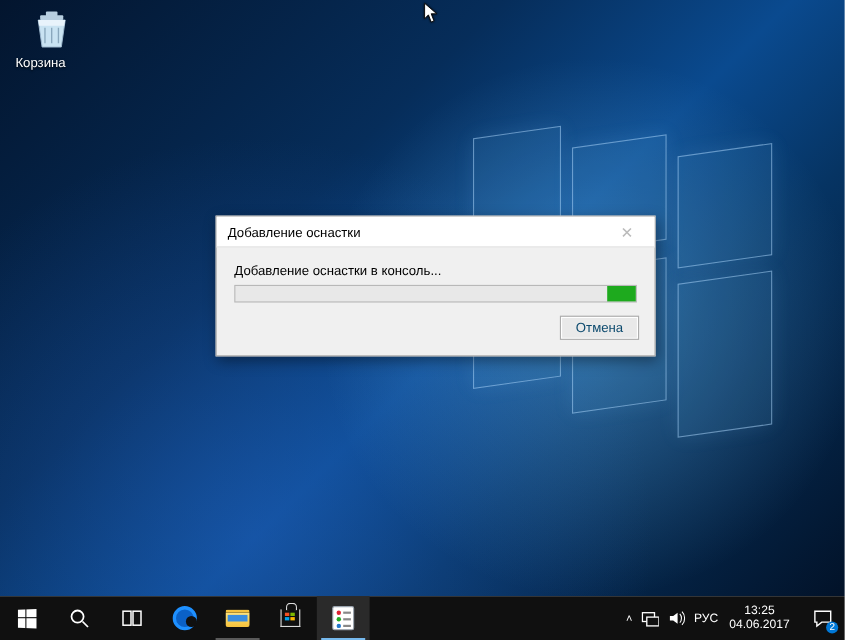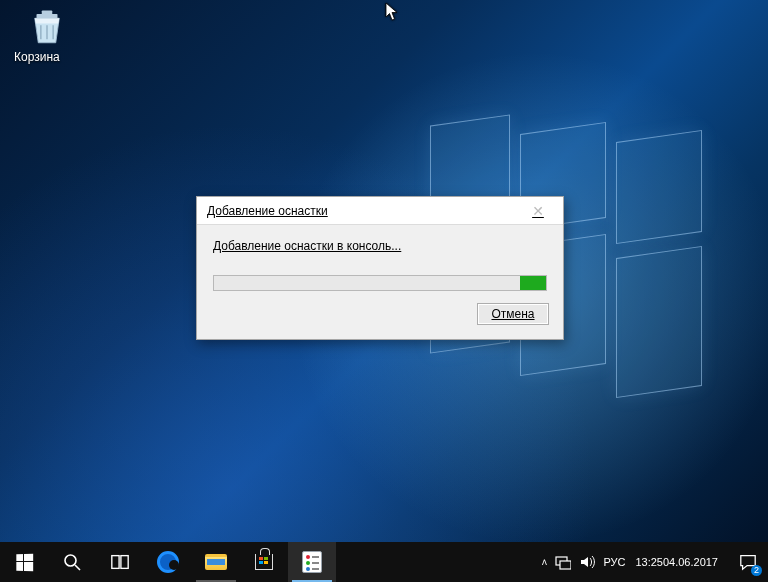--- a/index.html
+++ b/index.html
@@ -27,48 +27,48 @@
   
   .desktop-icon { position: absolute; left: 14px; top: 6px; width: 66px; text-align: left; color: #fff; font-size: 12px; text-shadow: 0 1px 2px rgba(0,0,0,0.9); cursor: default; }
   .recycle-bin-svg { width: 42px; height: 42px; display: block; margin: 0 auto 2px; }
 
   
   .cursor { position: absolute; left: 385px; top: 2px; width: 14px; height: 20px; color: #fff; }
   .cursor svg { filter: drop-shadow(0 0 1px #000); }
 
   
   .dialog {
-    position: absolute; left: 196px; top: 196px; width: 368px;
+    position: absolute; left: 196px; top: 196px; width: 400px;
     background: #f0f0f0; border: 1px solid #a6a6a6;
     box-shadow: 2px 4px 12px rgba(0,0,0,0.4);
-    font-size: 12px; color: #000; text-decoration: underline;
+    font-size: 12px; color: #000;
   }
   .dialog-titlebar { height: 28px; display: flex; align-items: center; padding: 0 4px 0 10px; background: #fff; border-bottom: 1px solid #dcdcdc; }
   .dialog-title { flex: 1; font-size: 12px; }
   .dialog-close { width: 42px; height: 22px; display: flex; align-items: center; justify-content: center; color: #bbb; font-size: 14px; }
   .dialog-body { padding: 14px 16px 12px; }
-  .dialog-message { font-size: 12px; margin-bottom: 22px; }
+  .dialog-message { font-size: 12px; margin-bottom: 6px; }
   .progressbar { height: 16px; border: 1px solid #b8b8b8; background: #e8e8e8; position: relative; }
   .progressbar-fill { position: absolute; right: 0; top: 0; bottom: 0; width: 26px; background: #1eaa1e; }
   .dialog-buttons { display: flex; justify-content: flex-end; padding: 0 14px 14px; }
-  .btn { min-width: 72px; height: 22px; border: 1px solid #adadad; background: #e9e9e9; color: #000000; font-size: 12px; display: inline-flex; align-items: center; justify-content: center; box-shadow: inset 0 0 0 1px #fff; }
+  .btn { min-width: 72px; height: 22px; border: 1px solid #adadad; background: #e9e9e9; color: #0c4a6e; font-size: 12px; display: inline-flex; align-items: center; justify-content: center; box-shadow: inset 0 0 0 1px #fff; }
 
   
   .taskbar { position: absolute; left: 0; right: 0; bottom: 0; height: 40px; background: #101010; display: flex; align-items: stretch; color: #fff; }
   .task-left { display: flex; align-items: stretch; }
   .task-btn { width: 48px; display: flex; align-items: center; justify-content: center; position: relative; }
   .task-btn.active { background: #2a2a2a; }
   .task-btn.active::after { content: ""; position: absolute; left: 4px; right: 4px; bottom: 0; height: 2px; background: #76b9ed; }
   .task-btn.open::after { content: ""; position: absolute; left: 4px; right: 4px; bottom: 0; height: 2px; background: #5a5a5a; }
   .task-icon { width: 20px; height: 20px; }
   .spacer { flex: 1; }
   .tray { display: flex; align-items: center; gap: 8px; padding: 0 8px 0 6px; font-size: 11px; }
   .tray .sep-up { font-size: 10px; }
   .tray-icon { width: 16px; height: 16px; display: flex; align-items: center; justify-content: center; }
-  .clock { display: flex; flex-direction: row; align-items: center; line-height: 13px; font-size: 11px; padding: 0 2px; }
+  .clock { display: flex; flex-direction: column; align-items: center; line-height: 13px; font-size: 11px; padding: 0 2px; }
   .notif { width: 40px; display: flex; align-items: center; justify-content: center; position: relative; }
   .notif-badge { position: absolute; right: 6px; bottom: 6px; font-size: 9px; background: #0078d7; border-radius: 8px; padding: 0 3px; line-height: 11px; }
 
   
   .win-logo { display: grid; grid-template-columns: 7px 9px; grid-template-rows: 7px 9px; gap: 1px; transform: perspective(40px) rotateY(-8deg); }
   .win-logo span { background: #fff; }
   .search-glyph, .taskview-glyph { stroke: #fff; fill: none; }
   .edge-logo { width: 22px; height: 22px; border-radius: 50%; background: #0b61c7; border: 3px solid #1e90ff; position: relative; }
   .edge-logo::after { content: ""; position: absolute; right: -3px; top: 6px; width: 10px; height: 10px; background: #101010; border-radius: 50%; }
   .folder-icon { width: 22px; height: 16px; background: linear-gradient(#ffe27a,#f5c23c); border-radius: 2px; position: relative; border-top: 3px solid #f5c23c; }

